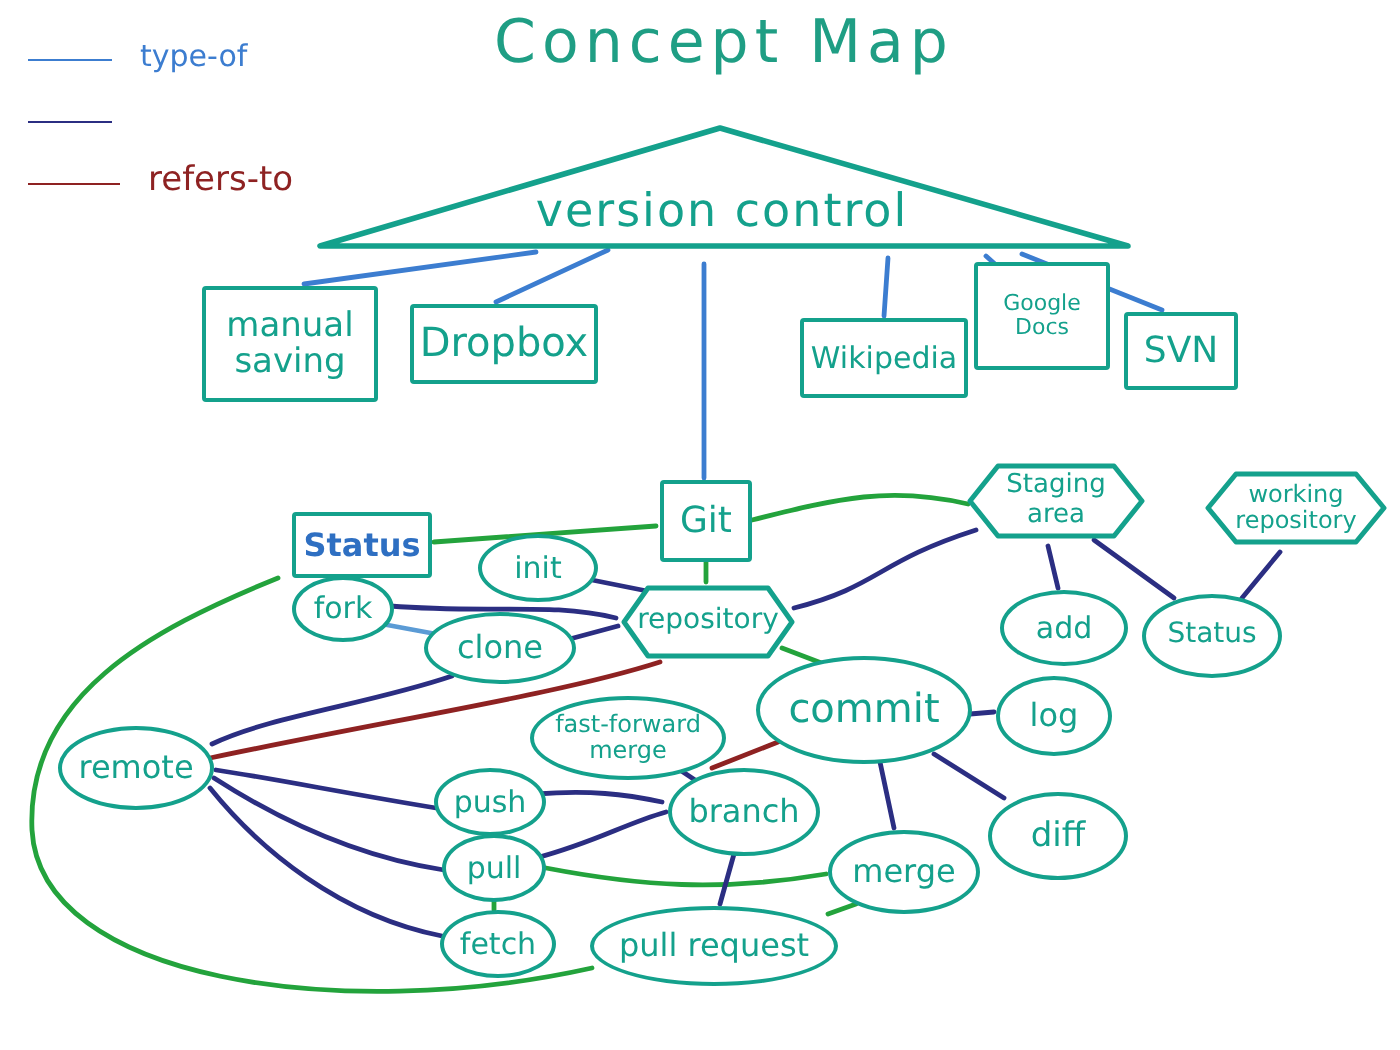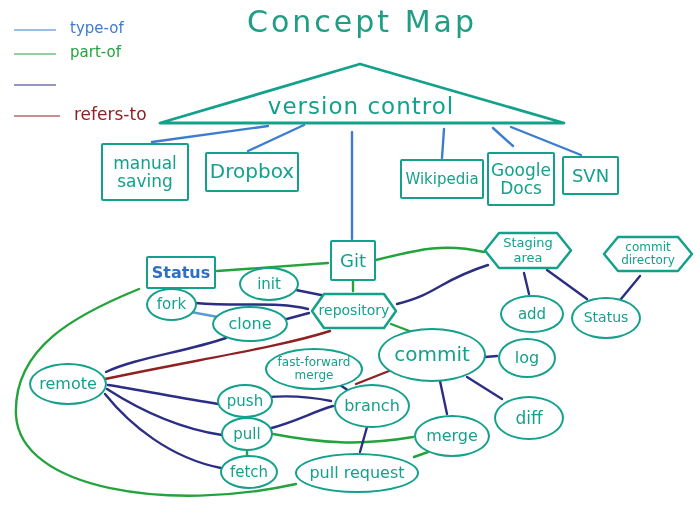--- a/index.html
+++ b/index.html
@@ -95,26 +95,20 @@
     <path d="M356,384 L389,371" stroke="#8e2222" marker-end="url(#mk-red)"></path>
   </svg>
 
   <div class="legend">
     <div class="legend-row">
       <svg width="54" height="12">
           <line x1="2" y1="6" x2="44" y2="6" stroke="#3c7dd0" marker-end="url(#mk-blue)"></line>
         </svg>
       <span class="legend-label lg-blue">type-of</span>
     </div>
-    <div class="legend-row">
-      <svg width="54" height="12">
-          <line x1="2" y1="6" x2="44" y2="6" stroke="#23a33c" marker-end="url(#mk-green)"></line>
-        </svg>
-      <span class="legend-label lg-green">part-of</span>
-    </div>
     <div class="legend-row" style="height:34px;">
       <svg width="54" height="12">
           <line x1="2" y1="6" x2="44" y2="6" stroke="#2b2e82" marker-end="url(#mk-navy)"></line>
         </svg>
     </div>
     <div class="legend-row">
       <svg width="58" height="12">
           <line x1="2" y1="6" x2="48" y2="6" stroke="#8e2222" marker-end="url(#mk-red)"></line>
         </svg>
       <span class="legend-label lg-red">refers-to</span>
@@ -130,21 +124,21 @@
 
   <div class="node rect" style="left:101px;top:143px;width:84px;height:54px;font-size:17px;">
       <span>manual saving</span>
     </div>
   <div class="node rect" style="left:205px;top:152px;width:90px;height:36px;font-size:20px;">
       <span>Dropbox</span>
     </div>
   <div class="node rect" style="left:400px;top:159px;width:80px;height:36px;font-size:15px;">
       <span>Wikipedia</span>
     </div>
-  <div class="node rect" style="left:487px;top:152px;width:64px;height:50px;font-size:17px;">
+  <div class="node rect" style="left:487px;top:131px;width:64px;height:50px;font-size:11px;">
       <span>Google Docs</span>
     </div>
   <div class="node rect" style="left:330px;top:240px;width:42px;height:37px;font-size:18px;">
       <span>Git</span>
     </div>
   <div class="node rect" style="left:562px;top:156px;width:53px;height:35px;font-size:18px;">
       <span>SVN</span>
     </div>
   <div class="node rect node-github" style="left:146px;top:256px;width:66px;height:29px;font-size:16px;">
       <span>Status</span>
@@ -208,16 +202,16 @@
   <div class="node hex" style="left:483px;top:231px;width:90px;height:39px;font-size:13px;">
     <svg width="90" height="39">
         <polygon points="16,2 74,2 88,19.5 74,37 16,37 2,19.5"></polygon>
       </svg>
     <span style="width:60px;">Staging area</span>
   </div>
   <div class="node hex" style="left:602px;top:235px;width:92px;height:38px;font-size:12px;">
     <svg width="92" height="38">
         <polygon points="16,2 76,2 90,19 76,36 16,36 2,19"></polygon>
       </svg>
-    <span style="width:62px;">commit directory</span>
+    <span style="width:62px;">working repository</span>
   </div>
 
 </div>
 
 </body></html>

